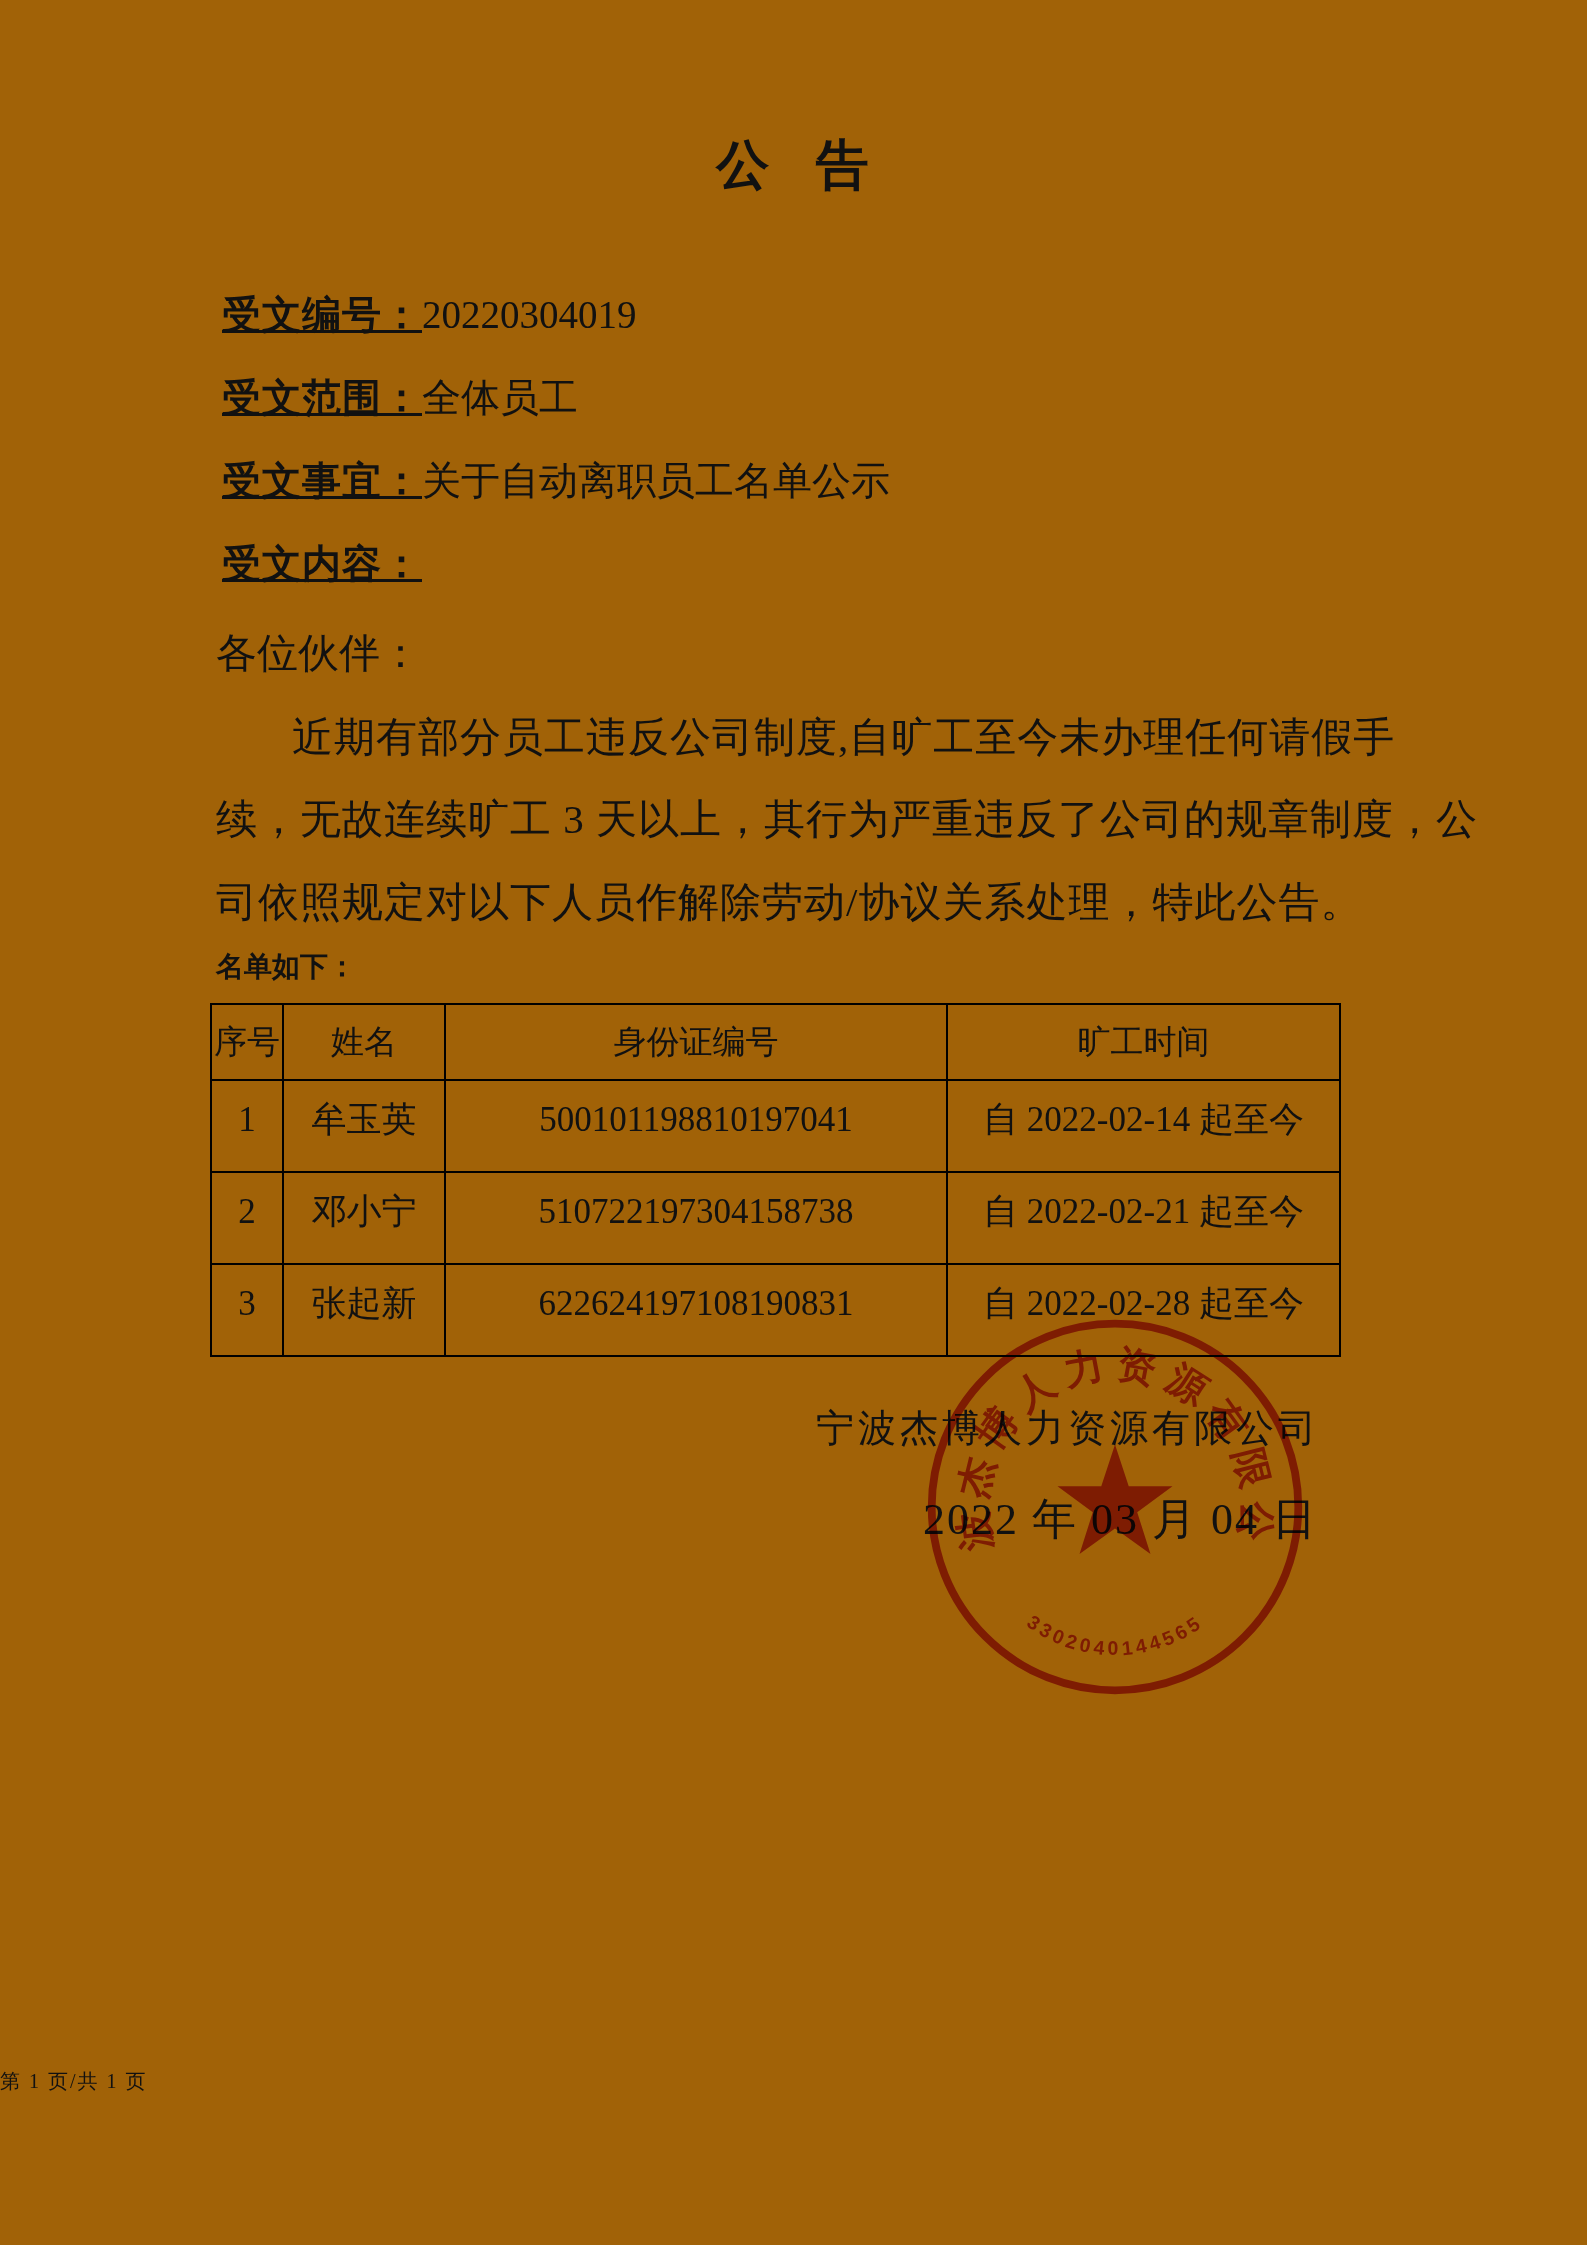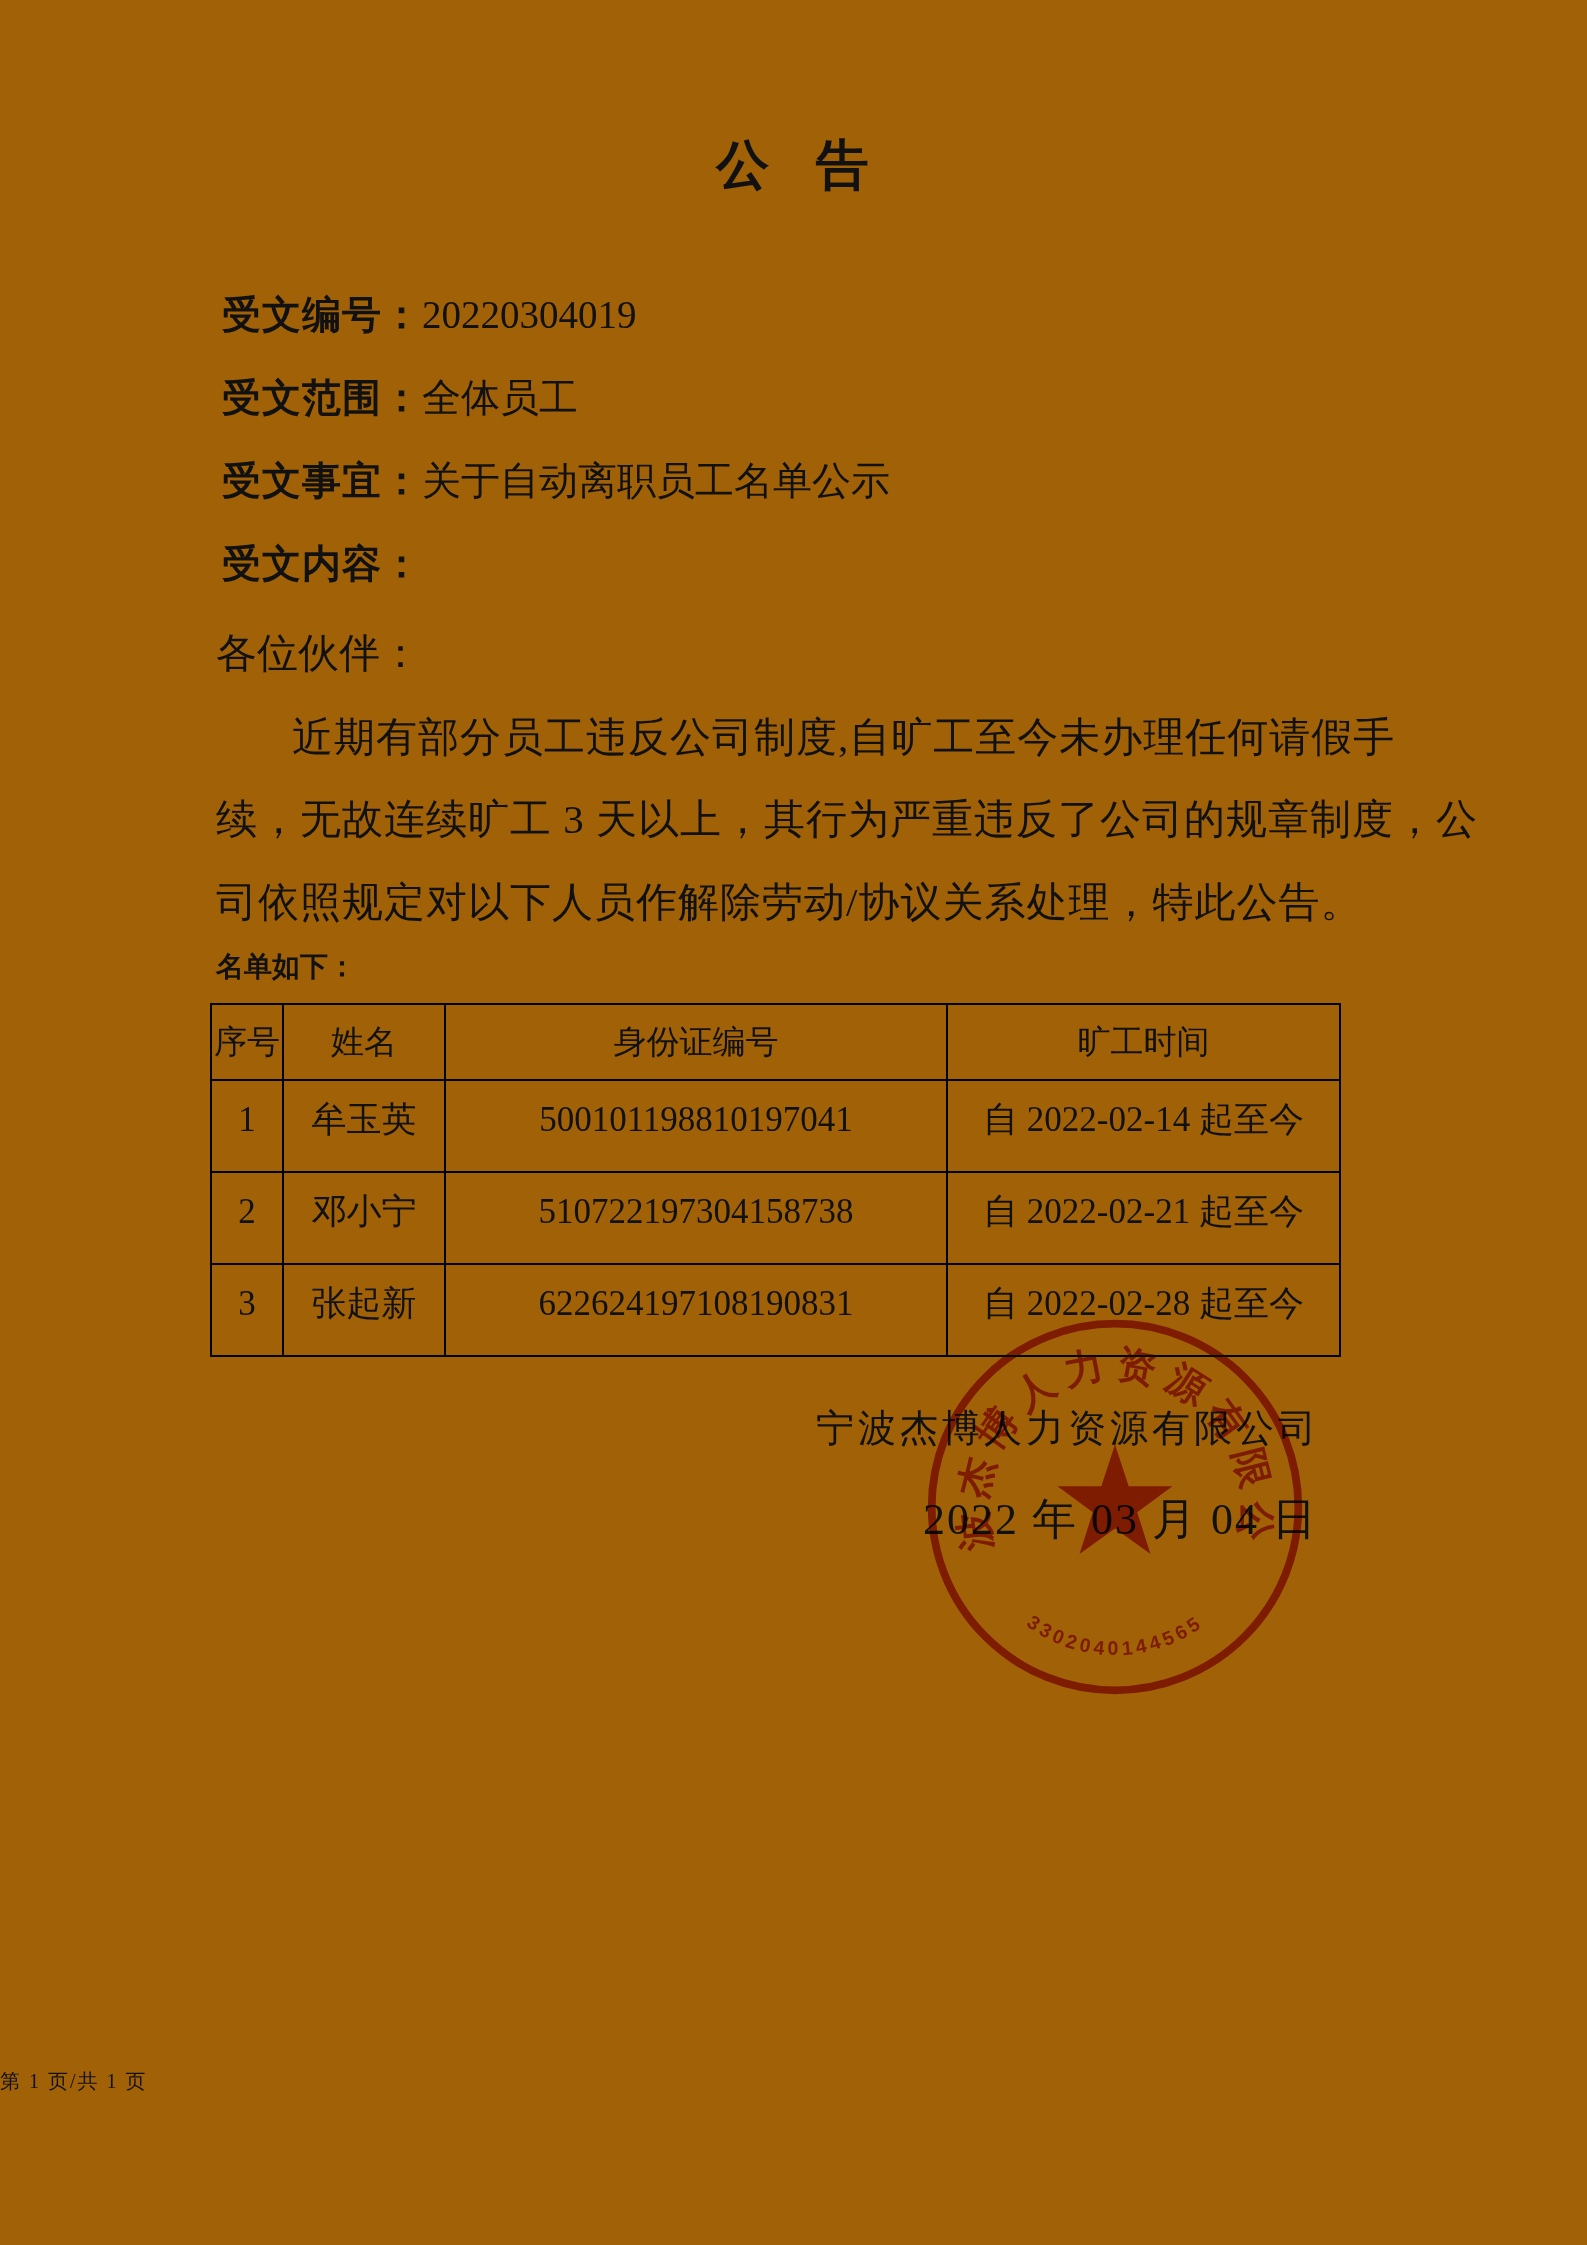--- a/index.html
+++ b/index.html
@@ -21,20 +21,21 @@
     letter-spacing:2px;
   }
   .meta-row{
     position:absolute;left:222px;
     font-size:39px;line-height:1.15;white-space:nowrap;
   }
   .meta-label{
     font-weight:bold;
     font-family:"Liberation Sans","DejaVu Sans",sans-serif;
     letter-spacing:1px;
+    text-decoration:underline;
   }
   .meta-value{font-family:"Liberation Serif","DejaVu Serif",serif;}
   .m0{top:293px}.m1{top:376px}.m2{top:459px}.m3{top:542px}
   .salutation{
     position:absolute;left:216px;top:626px;
     font-size:41px;white-space:nowrap;
   }
   .body-line{
     position:absolute;left:216px;
     font-size:41px;white-space:nowrap;letter-spacing:1px;

